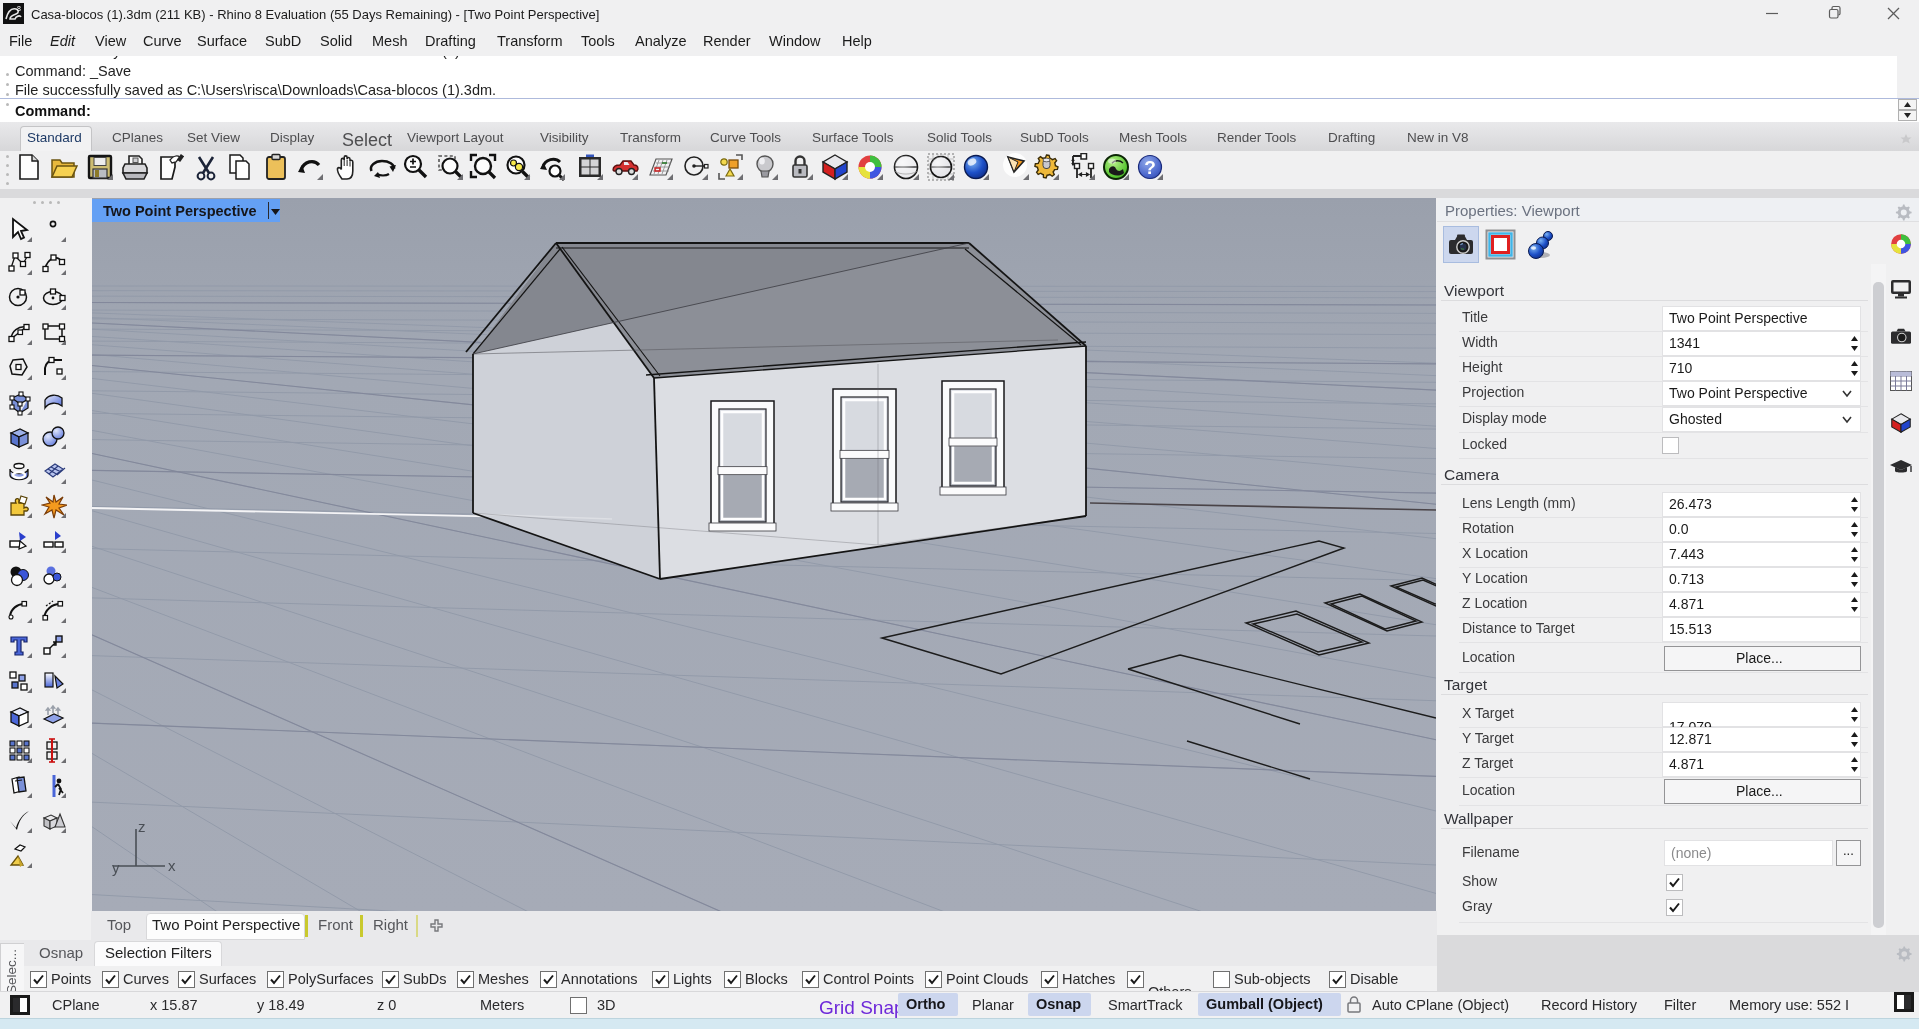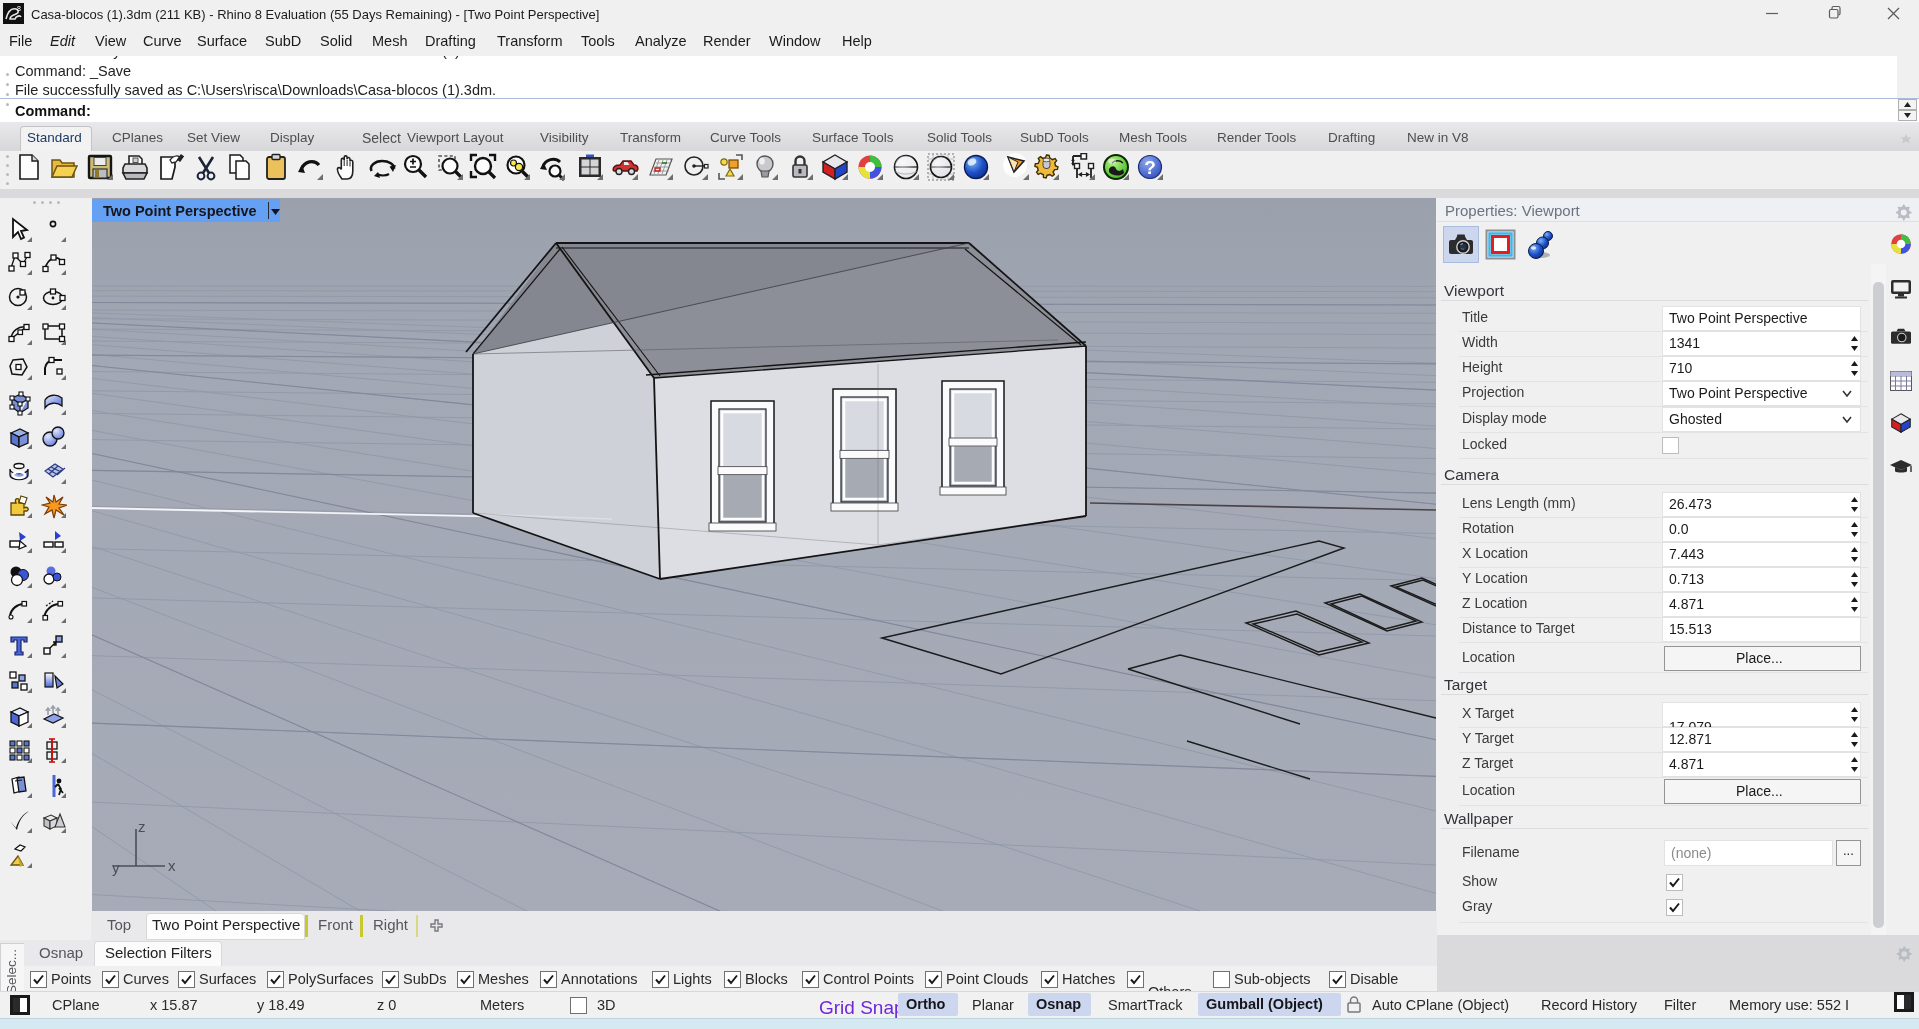--- a/index.html
+++ b/index.html
@@ -58,21 +58,21 @@
 <div class="abs" style="left:6px;top:73px;width:3px;height:3px;border-radius:50%;background:#b9b9b9;"></div>
 <div class="abs" style="left:6px;top:83px;width:3px;height:3px;border-radius:50%;background:#b9b9b9;"></div>
 <div class="abs" style="left:6px;top:93px;width:3px;height:3px;border-radius:50%;background:#b9b9b9;"></div>
 <div class="abs" style="left:6px;top:103px;width:3px;height:3px;border-radius:50%;background:#b9b9b9;"></div>
 <div class="abs" style="left:0;top:122px;width:1919px;height:29px;background:linear-gradient(#e9e9eb,#d7d7d9);"></div>
 <div class="abs" style="left:20px;top:126px;width:72px;height:25px;background:#f2f2f3;border:1px solid #c4c4c6;border-bottom:none;border-radius:4px 4px 0 0;"></div>
 <div class="txt" style="left:27px;top:130px;font-size:13.5px;color:#1e3a66;">Standard</div>
 <div class="txt" style="left:112px;top:130px;font-size:13.5px;color:#4e4e50;">CPlanes</div>
 <div class="txt" style="left:187px;top:130px;font-size:13.5px;color:#4e4e50;">Set View</div>
 <div class="txt" style="left:270px;top:130px;font-size:13.5px;color:#4e4e50;">Display</div>
-<div class="txt" style="left:362px;top:130px;font-size:14px;color:#4e4e50;">Select</div>
+<div class="txt" style="left:342px;top:130px;font-size:18px;color:#4e4e50;">Select</div>
 <div class="txt" style="left:407px;top:130px;font-size:13.5px;color:#4e4e50;">Viewport Layout</div>
 <div class="txt" style="left:540px;top:130px;font-size:13.5px;color:#4e4e50;">Visibility</div>
 <div class="txt" style="left:620px;top:130px;font-size:13.5px;color:#4e4e50;">Transform</div>
 <div class="txt" style="left:710px;top:130px;font-size:13.5px;color:#4e4e50;">Curve Tools</div>
 <div class="txt" style="left:812px;top:130px;font-size:13.5px;color:#4e4e50;">Surface Tools</div>
 <div class="txt" style="left:927px;top:130px;font-size:13.5px;color:#4e4e50;">Solid Tools</div>
 <div class="txt" style="left:1020px;top:130px;font-size:13.5px;color:#4e4e50;">SubD Tools</div>
 <div class="txt" style="left:1119px;top:130px;font-size:13.5px;color:#4e4e50;">Mesh Tools</div>
 <div class="txt" style="left:1217px;top:130px;font-size:13.5px;color:#4e4e50;">Render Tools</div>
 <div class="txt" style="left:1328px;top:130px;font-size:13.5px;color:#4e4e50;">Drafting</div>

